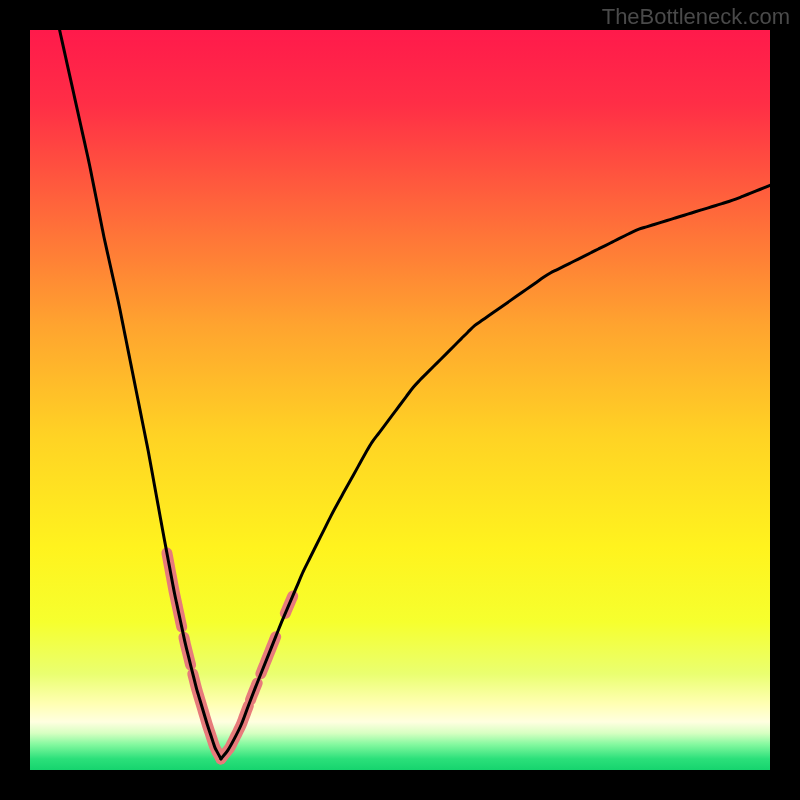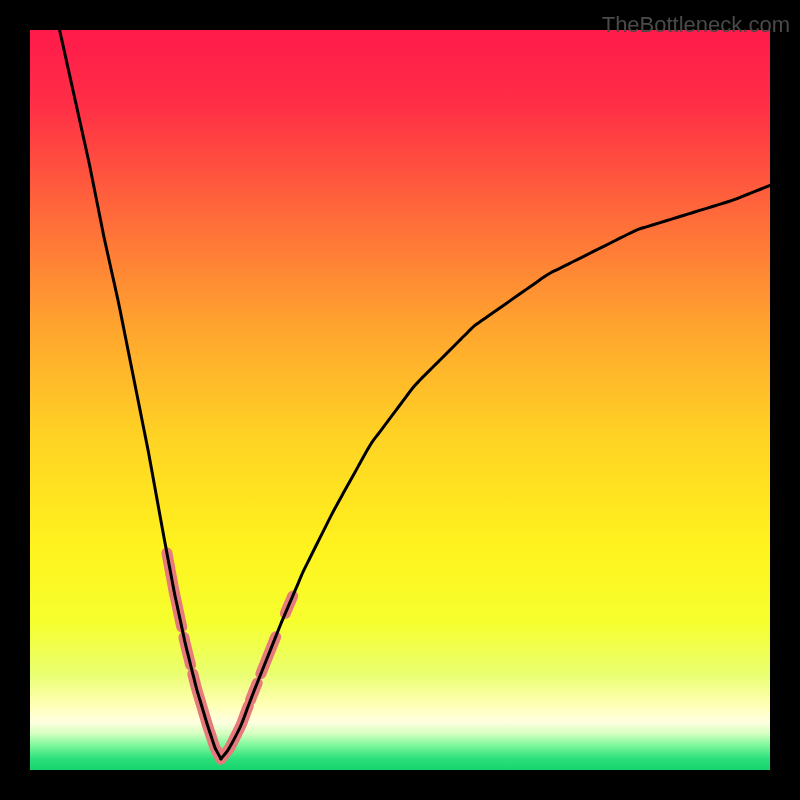--- a/index.html
+++ b/index.html
@@ -12,21 +12,21 @@
     font-family: Arial, Helvetica, sans-serif;
   }
   .outer {
     position: relative;
     width: 800px;
     height: 800px;
     background: #000;
   }
   .watermark {
     position: absolute;
-    top: 12px;
+    top: 4px;
     right: 10px;
     color: #4a4a4a;
     font-size: 22px;
     font-weight: 500;
     z-index: 10;
     user-select: none;
   }
   .plot-area {
     position: absolute;
     left: 30px;

